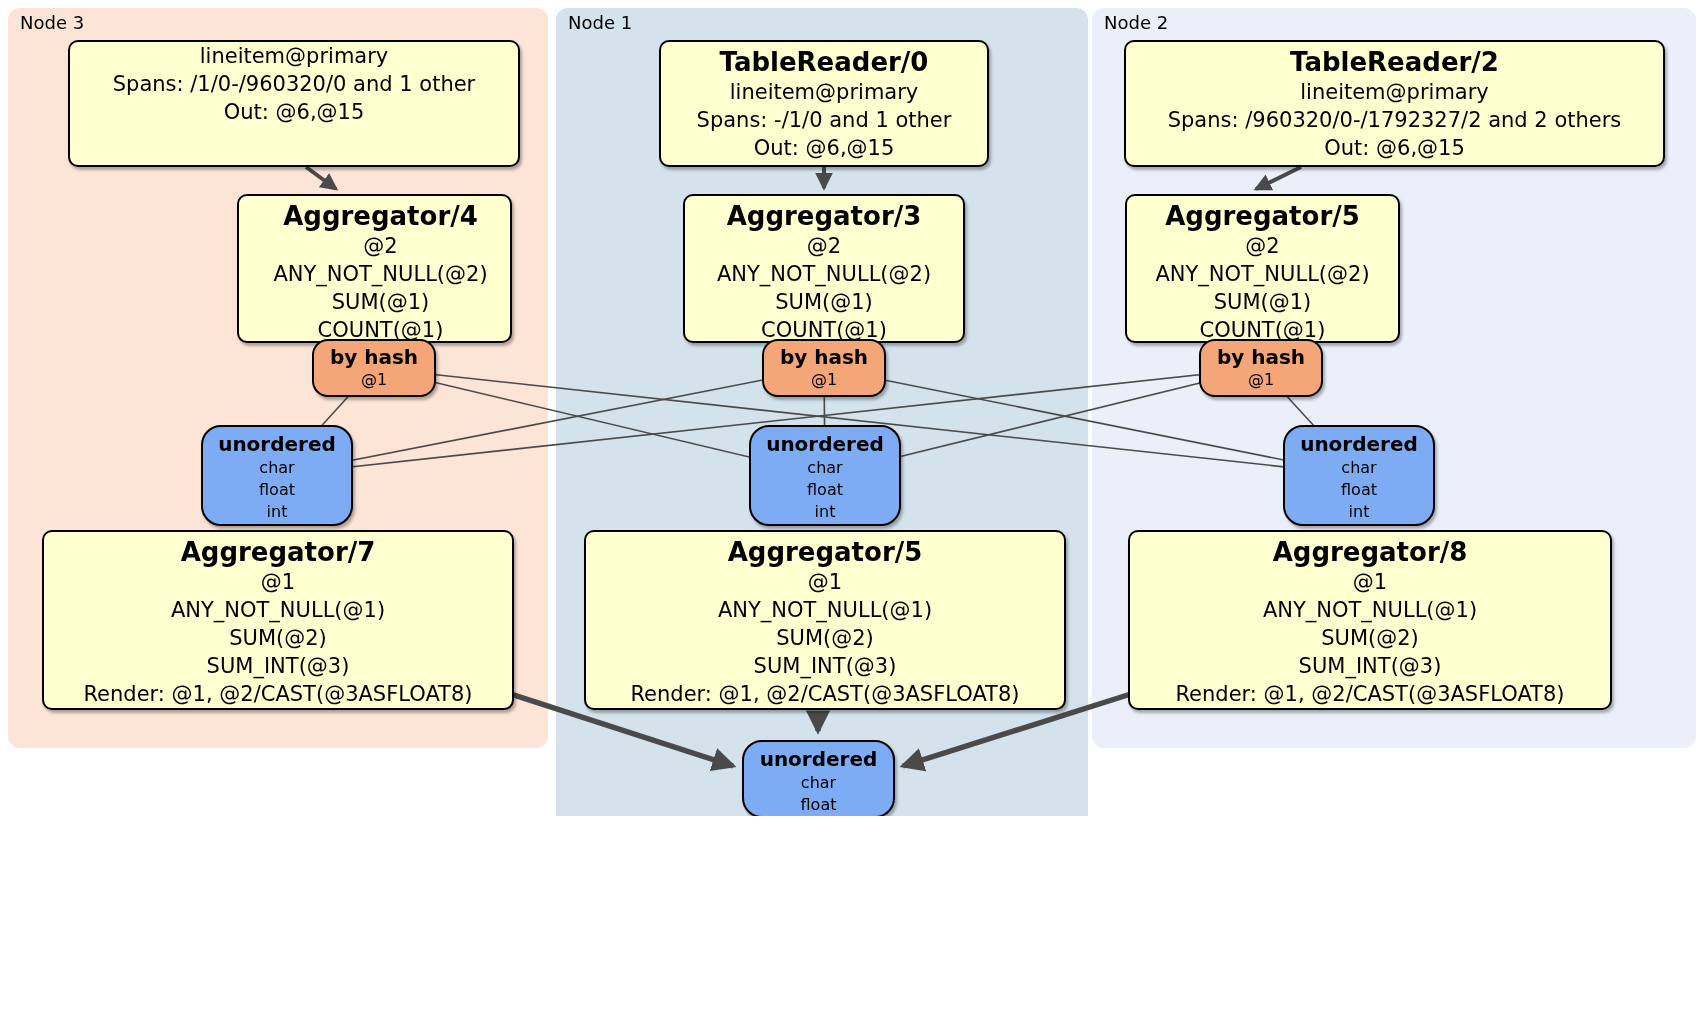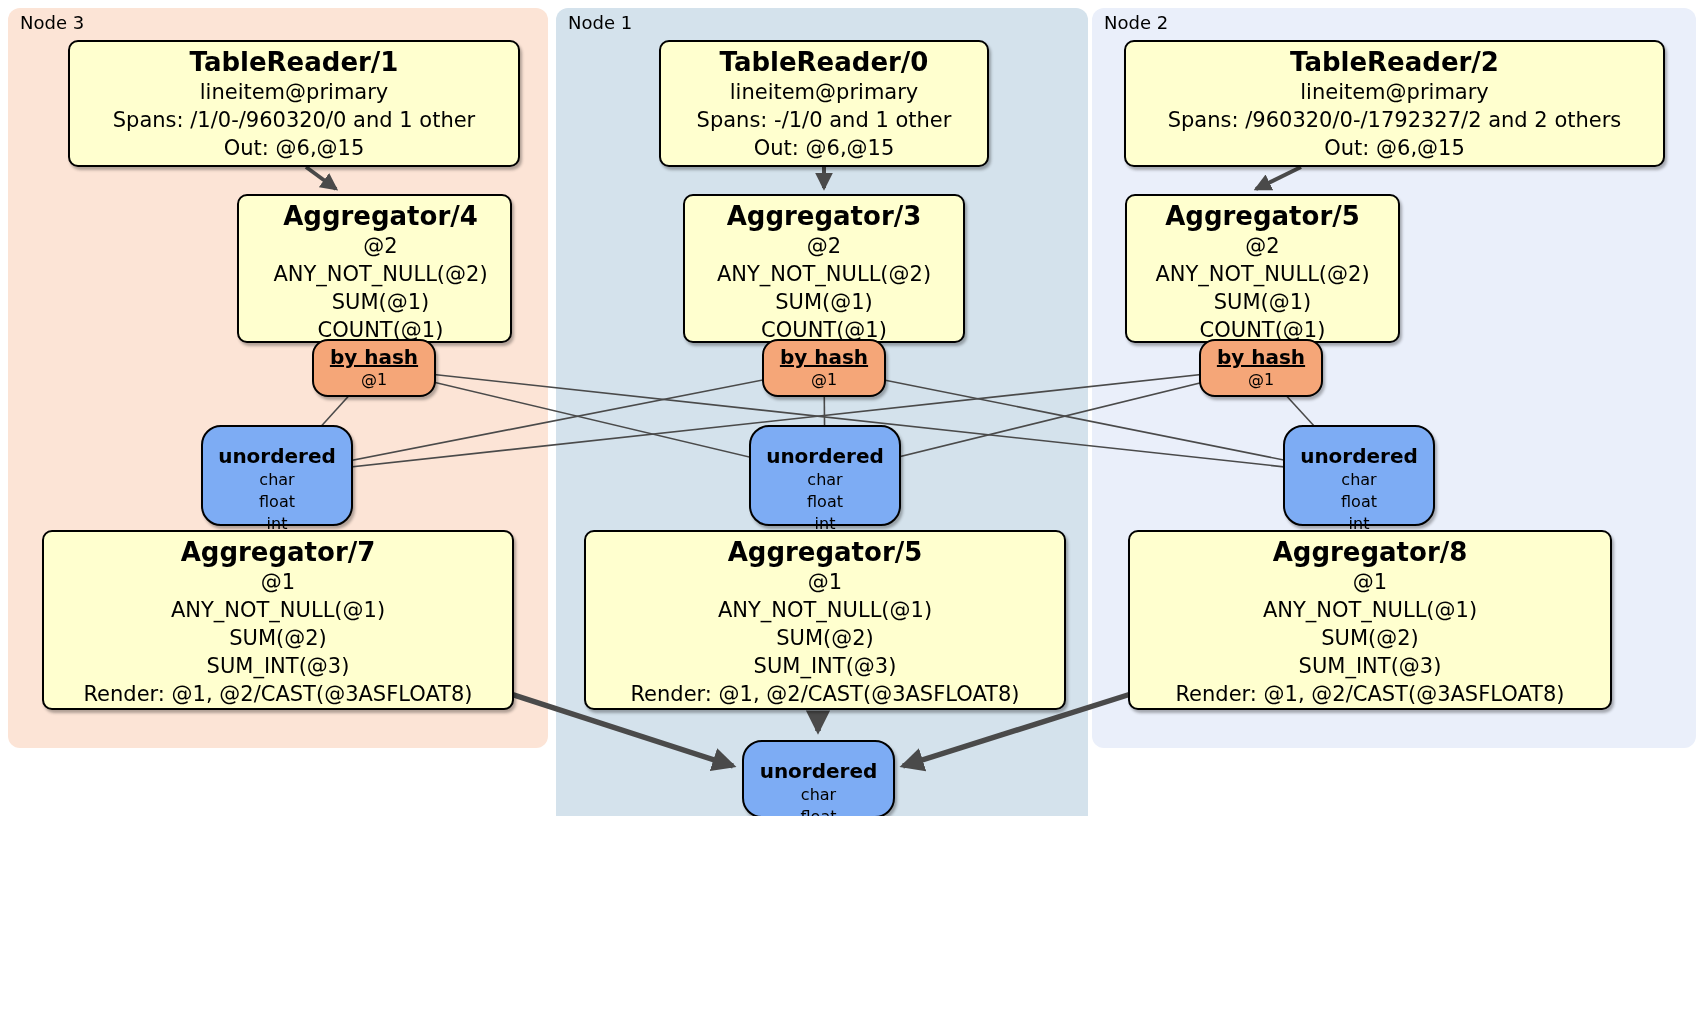--- a/index.html
+++ b/index.html
@@ -19,24 +19,24 @@
     position:absolute;z-index:3;background:#ffffcf;border:2px solid #000;
     border-radius:10px;text-align:center;
     box-shadow:2px 3px 3px rgba(0,0,0,0.30);
     box-sizing:border-box;
   }
   .pbox .ptitle{font-size:26px;font-weight:bold;line-height:32px;padding-top:4px;}
   .pbox .pline{font-size:21px;line-height:28px;white-space:nowrap;}
   .router{
     background:#f5a678;border-radius:16px;padding-top:4px;
   }
-  .router .rtitle{font-size:20px;font-weight:bold;line-height:25px;text-decoration:underline;}
+  .router .rtitle{font-size:20px;font-weight:bold;line-height:25px;}
   .router .rline{font-size:16px;line-height:20px;}
   .sync{
-    background:#7dacf4;border-radius:20px;padding-top:16px;
+    background:#7dacf4;border-radius:20px;padding-top:4px;
   }
   .sync .stitle{font-size:20px;font-weight:bold;line-height:26px;}
   .sync .sline{font-size:16px;line-height:22px;}
   .leaf{border-radius:8px;}
   .leaf .ltitle{font-size:26px;font-weight:bold;}
 </style>
 </head>
 <body>
 
 <div id="canvas">
@@ -71,21 +71,20 @@
       <path d="M824,167 L824,188" stroke-width="4" marker-end="url(#ah)"></path>
       <path d="M1301,167 L1256,189" stroke-width="4" marker-end="url(#ah)"></path>
       <path d="M508,693 L733,766" stroke-width="5.5" marker-end="url(#ah)"></path>
       <path d="M818,712 L818,731" stroke-width="5.5" marker-end="url(#ah)"></path>
       <path d="M1134,693 L903,766" stroke-width="5.5" marker-end="url(#ah)"></path>
       <path d="M818,866 L818,924" stroke-width="4.5" marker-end="url(#ah)"></path>
     </g>
   </svg>
 
   <div class="pbox" style="left:68px;top:40px;width:452px;height:127px;">
-    <div class="ptitle">TableReader/1</div>
     <div class="pline">lineitem@primary</div>
     <div class="pline">Spans: /1/0-/960320/0 and 1 other</div>
     <div class="pline">Out: @6,@15</div>
   </div>
   <div class="pbox" style="left:659px;top:40px;width:330px;height:127px;">
     <div class="ptitle">TableReader/0</div>
     <div class="pline">lineitem@primary</div>
     <div class="pline">Spans: -/1/0 and 1 other</div>
     <div class="pline">Out: @6,@15</div>
   </div>

